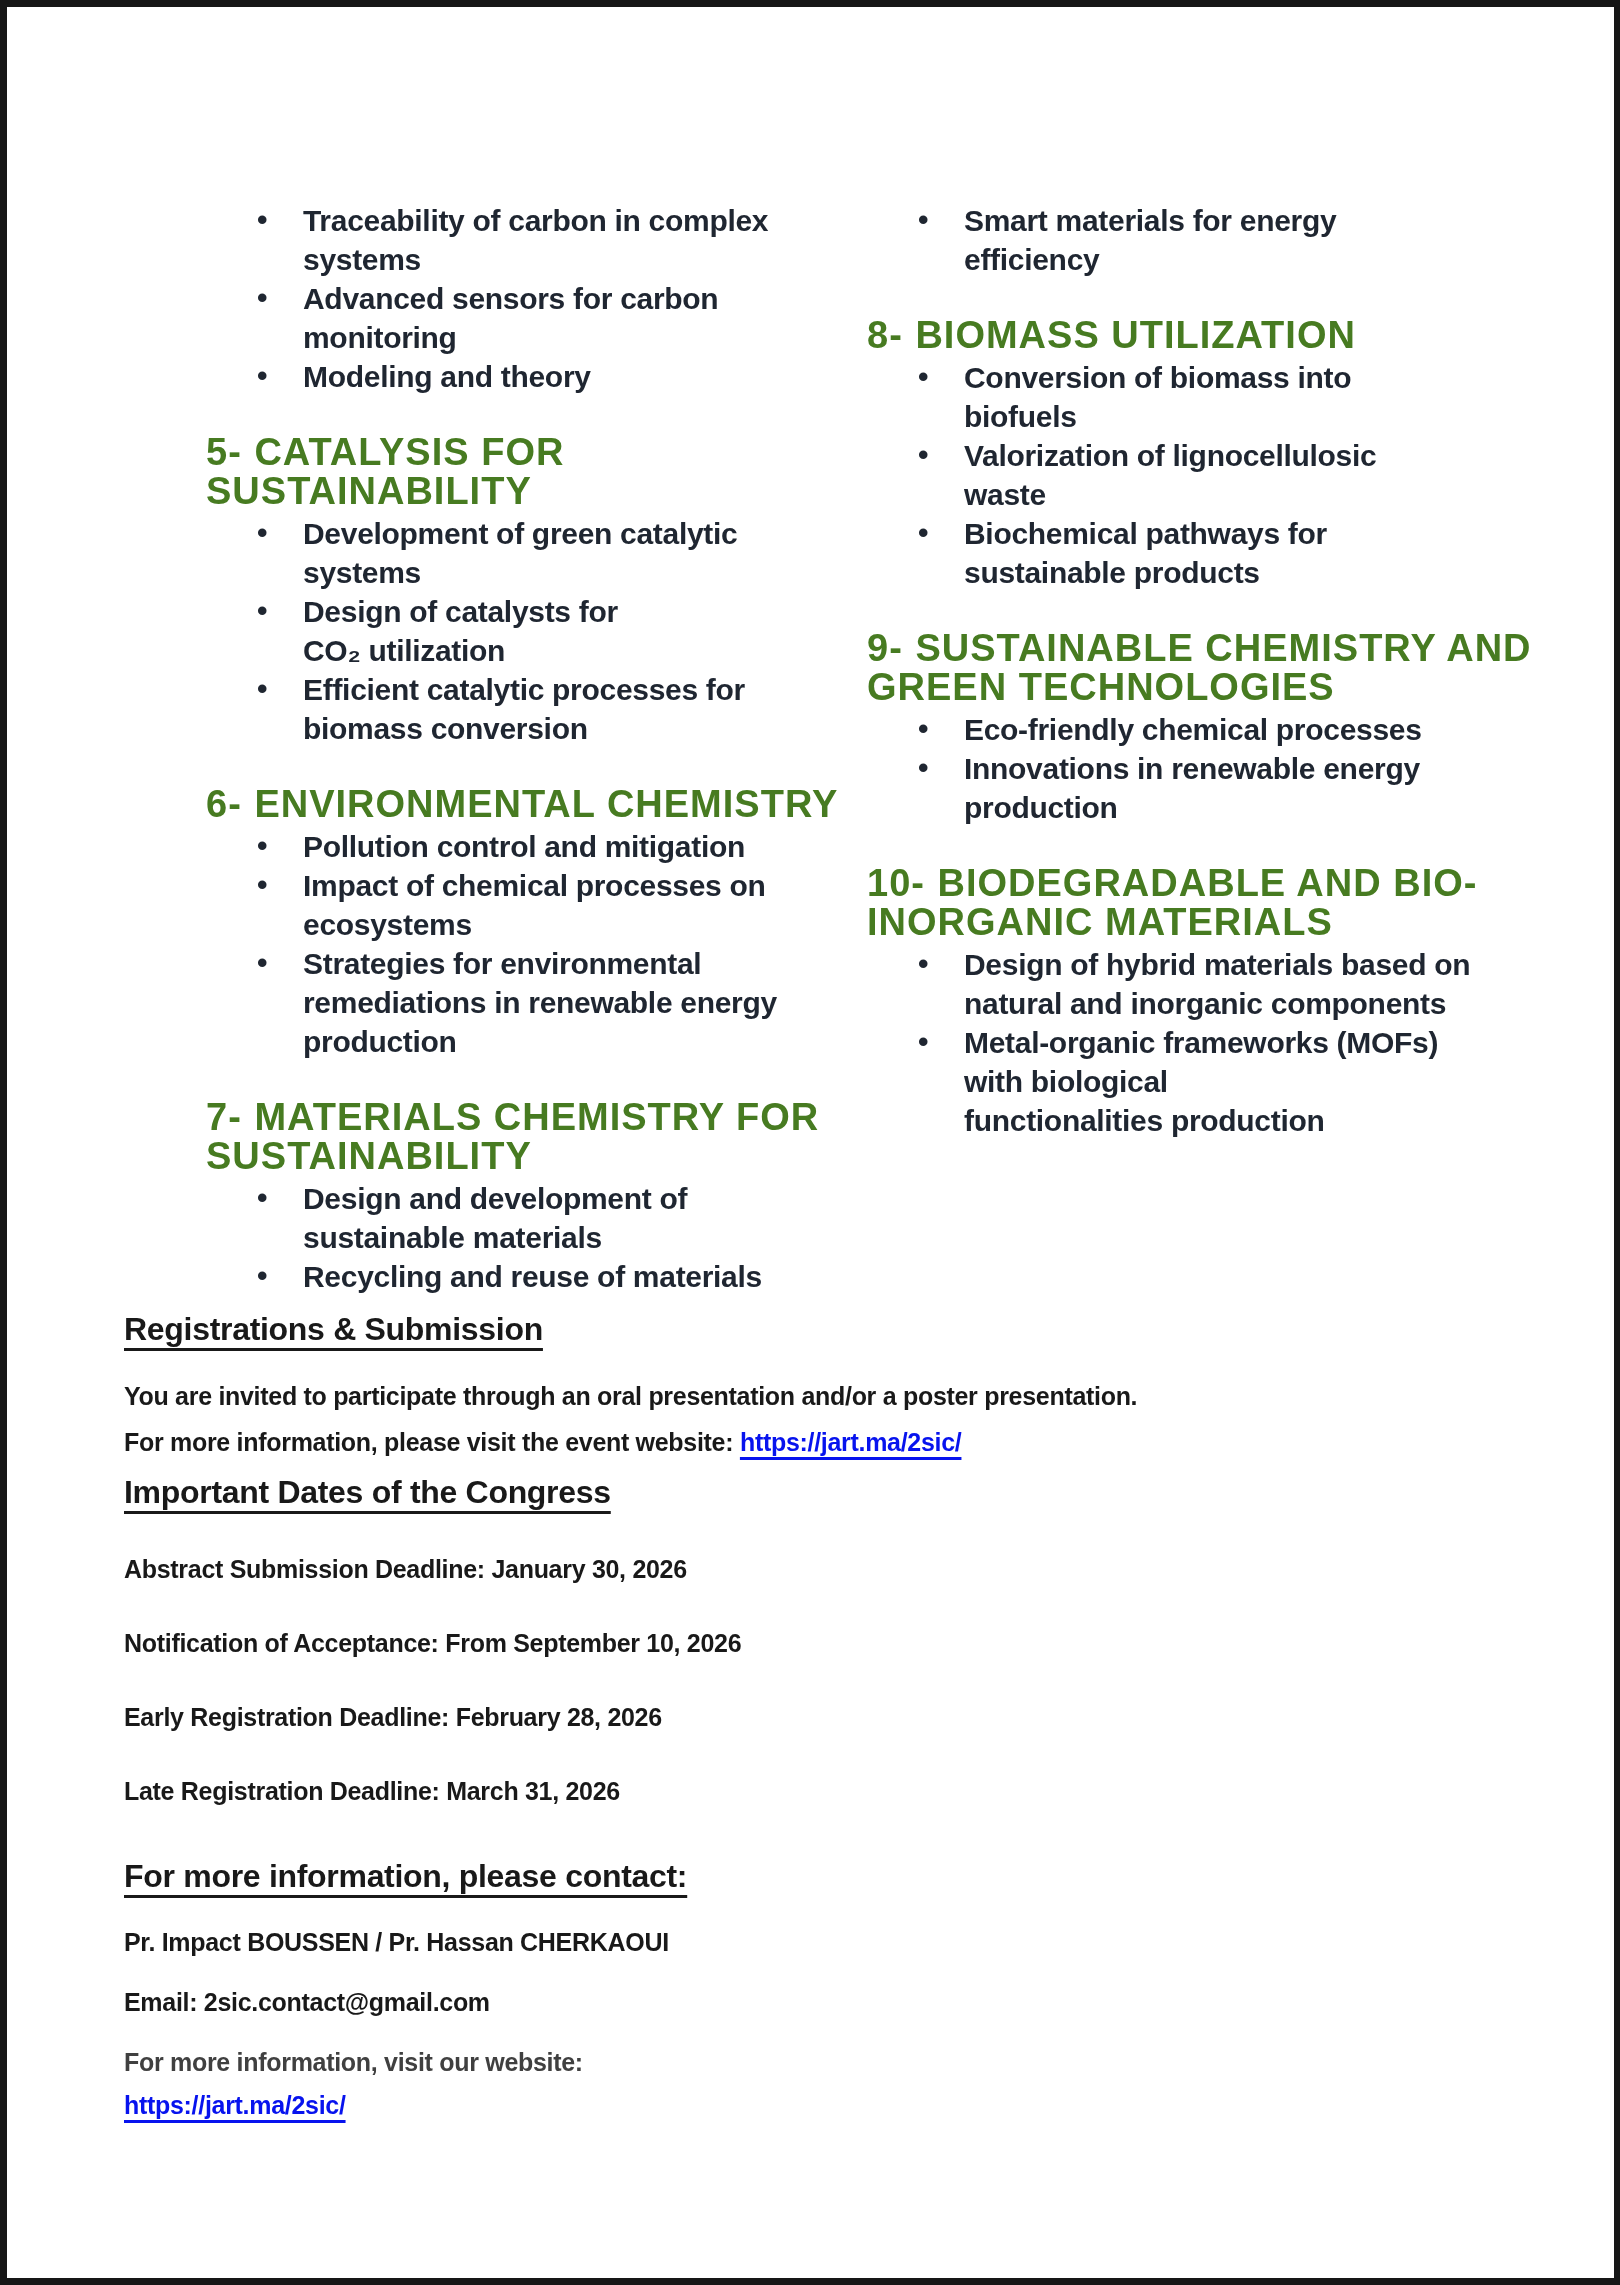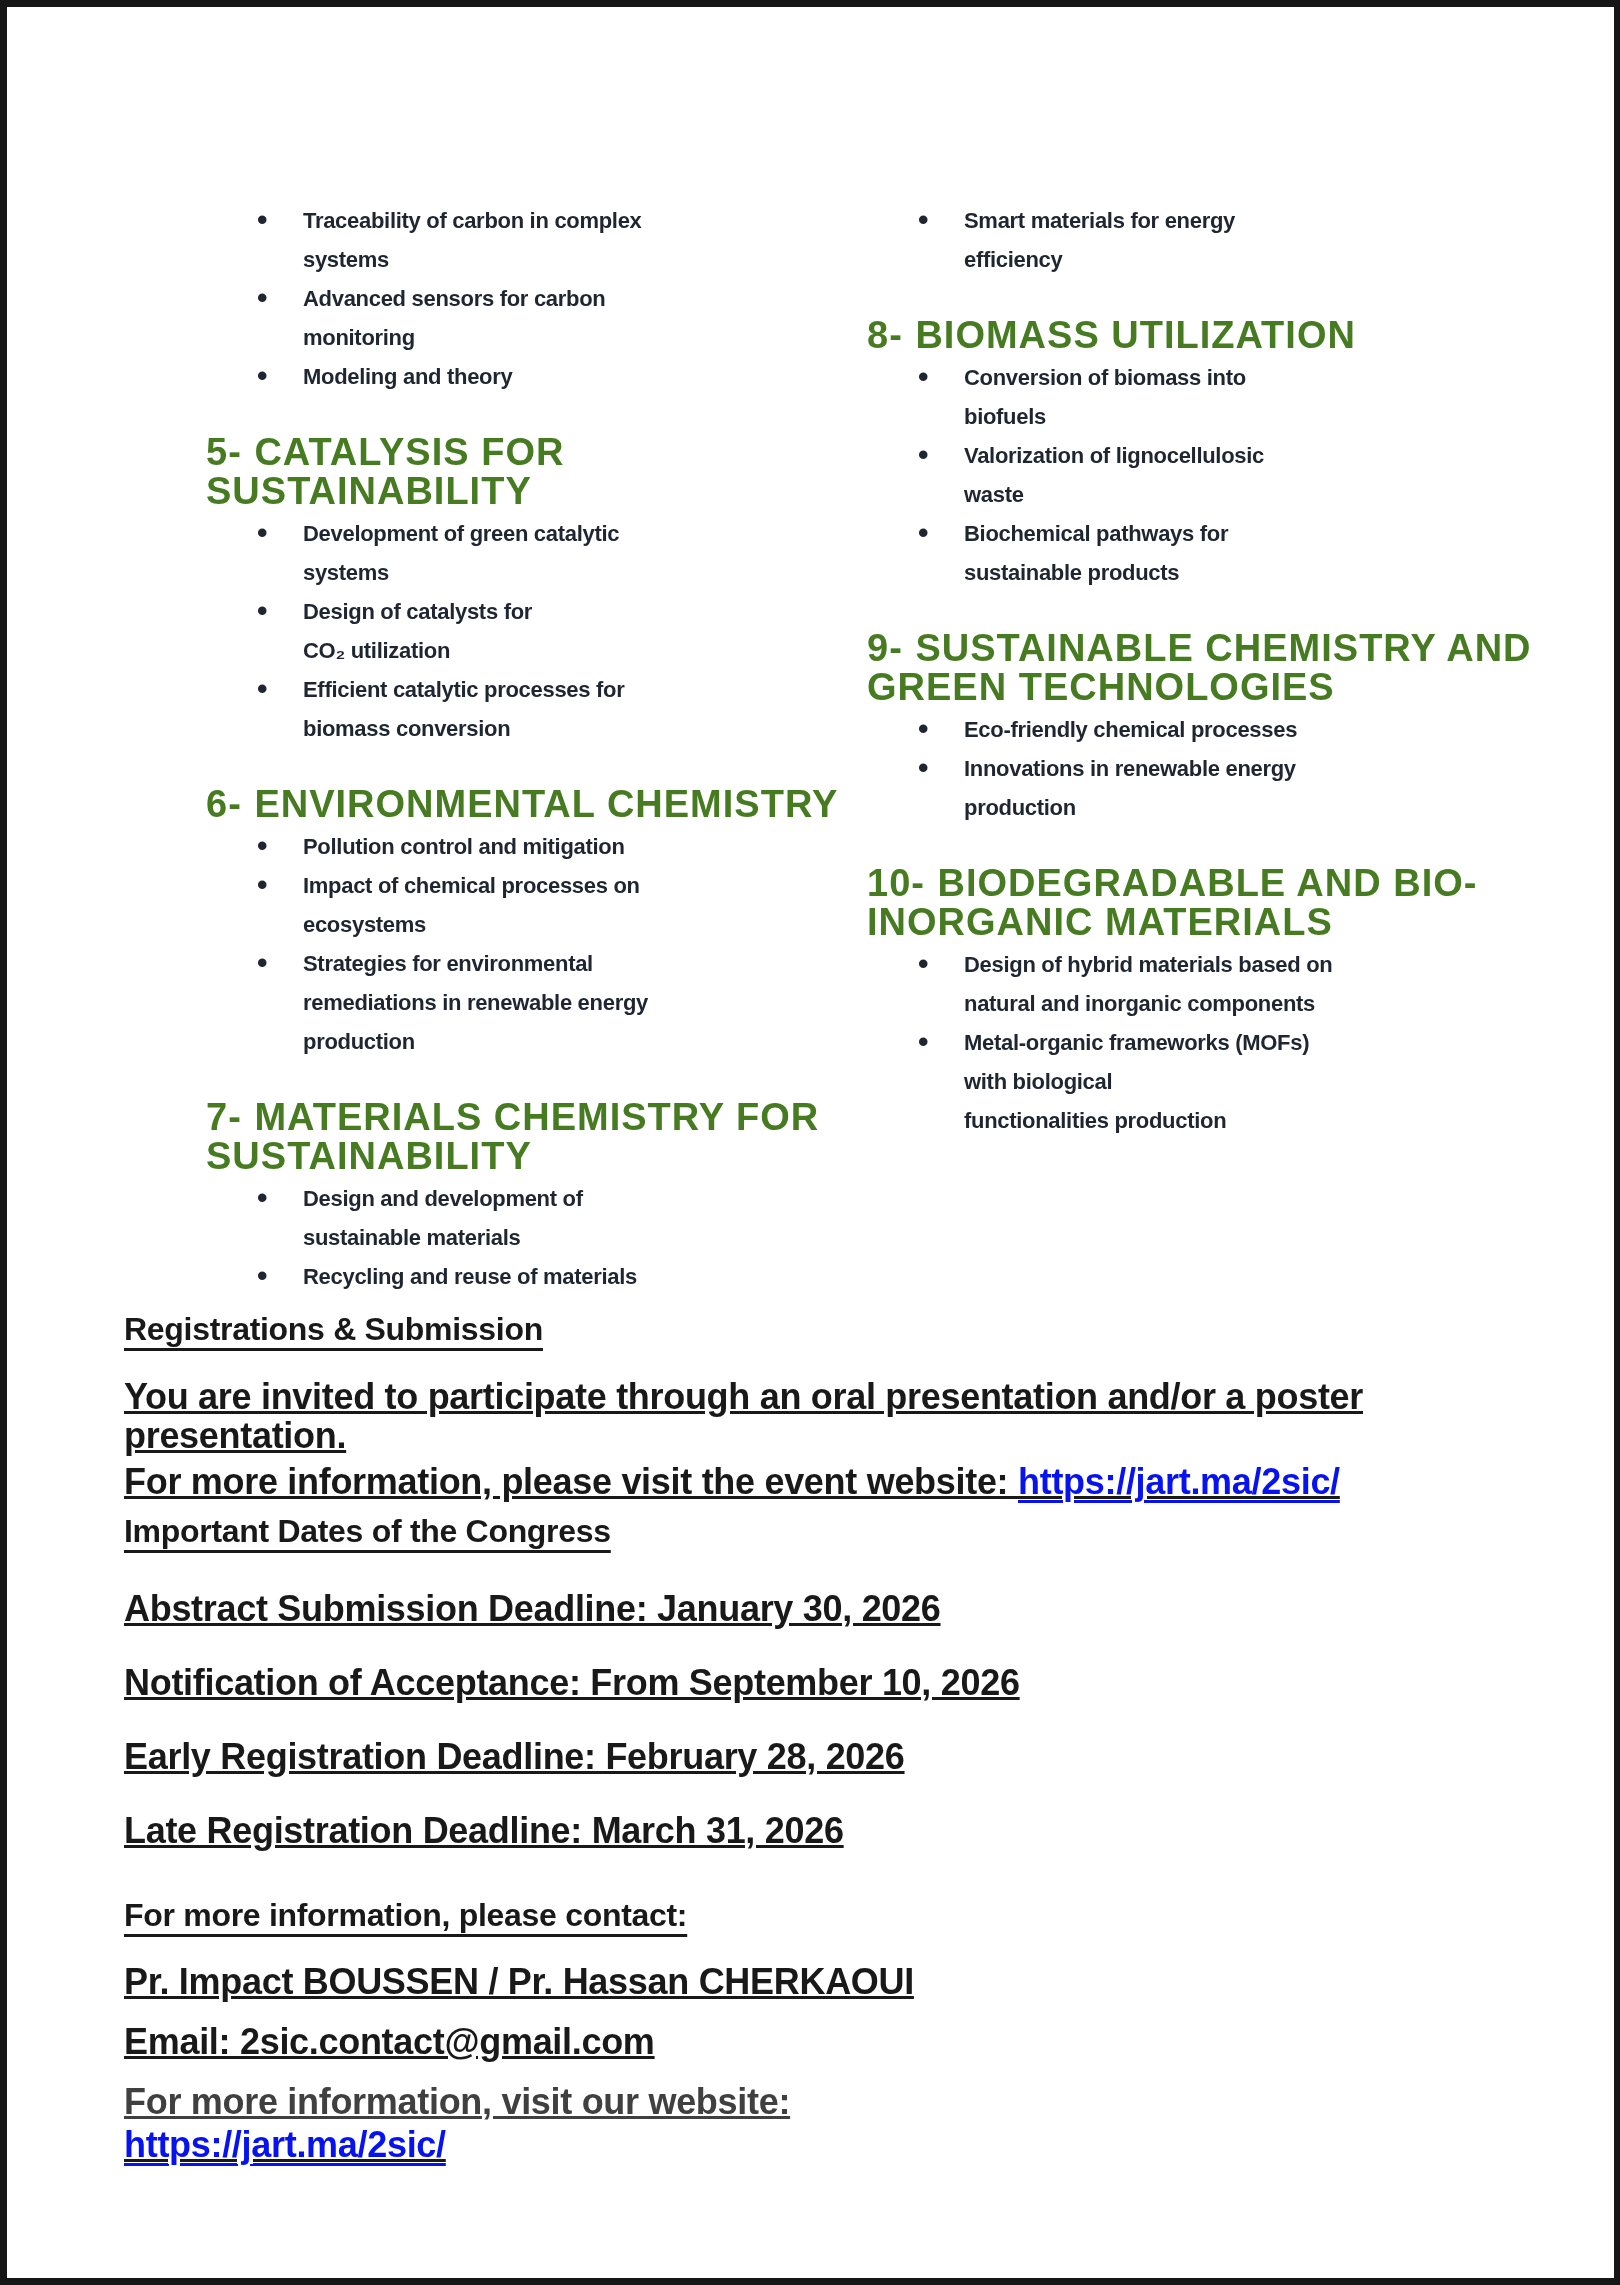--- a/index.html
+++ b/index.html
@@ -23,40 +23,40 @@
   .col-left{width:661px;}
   .col-right{flex:1 1 auto;padding-right:11px;}
   h3.topic-heading{
     margin:37px 0 2.9px;font-size:38px;line-height:39px;font-weight:bold;
     color:var(--heading-green);letter-spacing:1px;
   }
   h3.topic-heading .num{margin-right:12.6px;}
   h3.topic-heading .title{white-space:pre-line;}
   ul.topic-list{margin:0;padding:0 0 0 97px;list-style:none;}
   ul.topic-list li{
-    position:relative;font-size:22px;line-height:39px;font-weight:bold;
+    position:relative;font-size:30px;line-height:39px;font-weight:bold;
     color:var(--body-text);white-space:pre-line;letter-spacing:-0.3px;
   }
   ul.topic-list li::before{
     content:"\2022";position:absolute;left:-46px;top:-1px;
     color:var(--body-text);font-size:30px;
   }
   
   .bottom{padding:0 58px 0 117px;}
   .bottom h2{
     font-size:32px;line-height:44px;font-weight:bold;color:var(--ink);
     letter-spacing:-0.3px;
     text-decoration:underline;text-decoration-thickness:2.9px;text-underline-offset:7.8px;
   }
   h2.h-reg{margin:11.6px 0 26px;}
   h2.h-dates{margin:7.8px 0 36px;}
   h2.h-contact{margin:43px 0 25px;}
   .body-line{
-    font-size:36px;line-height:39px;font-weight:bold;color:var(--ink);
-    letter-spacing:-0.3px;margin:0 0 6.8px;text-decoration:underline;
+    font-size:25px;line-height:39px;font-weight:bold;color:var(--ink);
+    letter-spacing:-0.3px;margin:0 0 6.8px;
   }
   .p-website{margin:0;}
   .date-line{margin:0 0 35px;}
   .p-names{margin:0 0 21.3px;}
   .p-email{margin:0 0 20.4px;}
   .p-gray{margin:0 0 4.9px;color:var(--muted-ink);}
   .p-link{margin:0;}
   a.link{
     color:var(--link-blue);font-weight:bold;
     text-decoration:underline;text-decoration-thickness:2.9px;text-underline-offset:5.8px;

